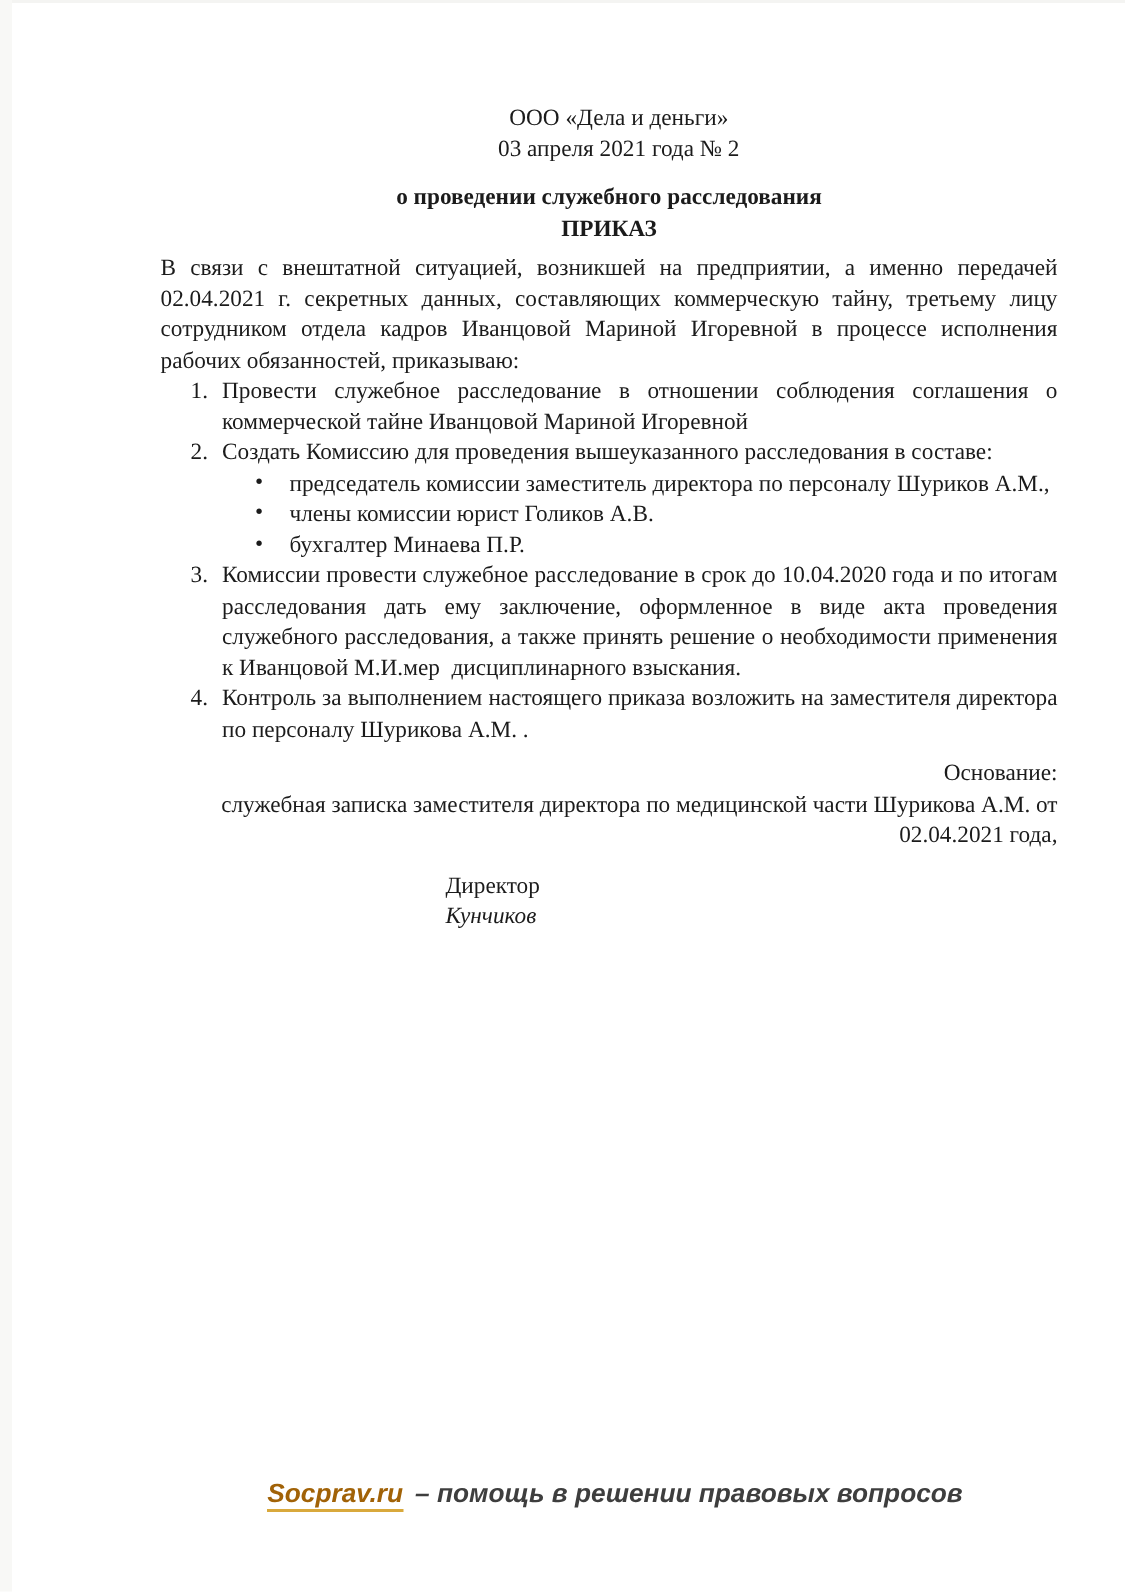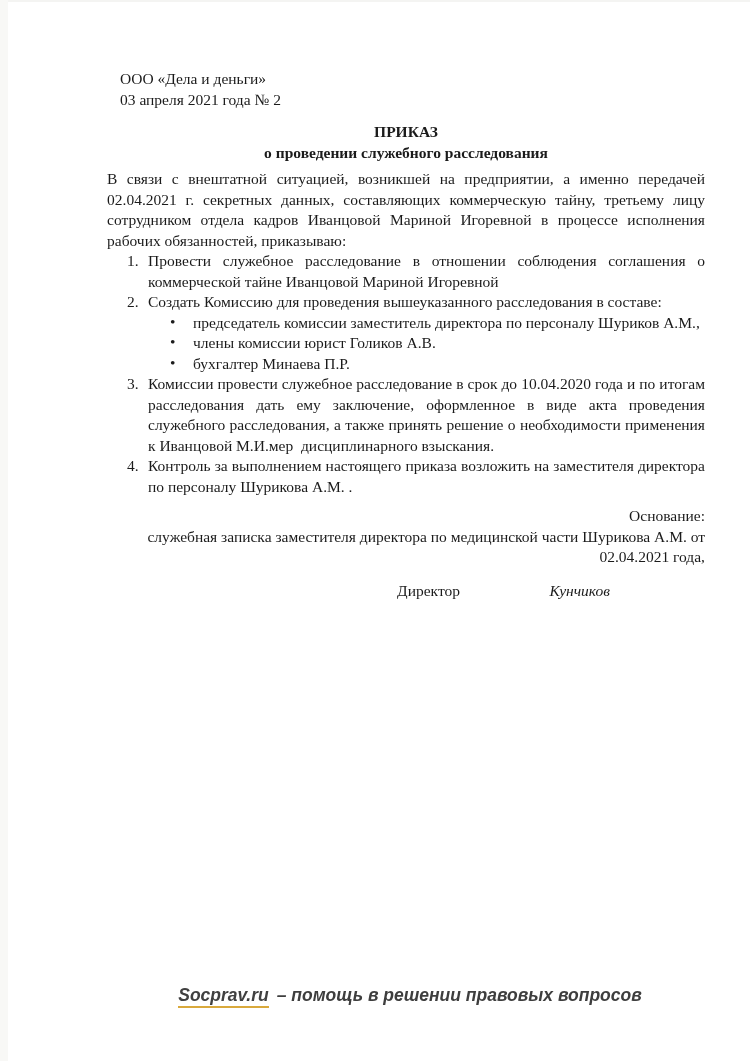--- a/index.html
+++ b/index.html
@@ -12,33 +12,33 @@
   
   .edge-left{position:absolute;left:0;top:0;bottom:0;width:8px;background:#f8f8f6;}
   .edge-top{position:absolute;left:0;top:0;right:0;height:2px;background:#f4f4f2;}
 
   .page{
     position:absolute;top:3px;left:8px;right:0;bottom:0;
     box-sizing:border-box;
     padding:66px 45px 0 99px;
     background:#ffffff;
   }
-  .header{ text-align:left;margin-left:13px; }
+  .header{ text-align:center;margin-left:13px; }
   .title-block{ text-align:center; font-weight:bold; margin-top:12px; }
   .intro{ margin:6px 0 0 0; text-align:justify; }
 
   .num-item{ position:relative; padding-left:41px; text-align:justify; }
   .num-item .num{ position:absolute; left:20px; top:0; }
 
   .bullet-item{ position:relative; padding-left:86px; text-align:left; }
   .bullet-item .bullet{ position:absolute; left:63px; top:-1px; }
 
   .basis{ margin-top:9px; text-align:right; }
 
-  .sign-row{ display:flex; margin-top:13px; margin-left:190px; text-align:right; }
+  .sign-row{ display:flex; margin-top:13px; margin-left:190px; text-align:left;flex-direction:column; }
   .sign-pos{ width:163px; }
   .sign-sig{ width:150px; font-style:italic; }
   .sign-name{ flex:1; }
 
   .footer{
     position:absolute; left:107px; right:45px; top:981px;
     text-align:center;
     font-family:"Liberation Sans","DejaVu Sans",sans-serif;
     font-style:italic; font-weight:700; font-size:17.5px; line-height:22px;
     color:#3e3e3e;
@@ -56,22 +56,22 @@
 <div class="edge-left"></div>
 
 <div class="page">
 
   <div class="header">
     <div>ООО «Дела и деньги»</div>
     <div>03 апреля 2021 года № 2</div>
   </div>
 
   <div class="title-block">
+    <div>о проведении служебного расследования</div>
     <div>ПРИКАЗ</div>
-    <div>о проведении служебного расследования</div>
   </div>
 
   <p class="intro">В связи с внештатной ситуацией, возникшей на предприятии, а именно передачей 02.04.2021 г. секретных данных, составляющих коммерческую тайну, третьему лицу сотрудником отдела кадров Иванцовой Мариной Игоревной в процессе исполнения рабочих обязанностей, приказываю:</p>
 
   <div class="num-item">
     <span class="num">1.</span>
     <span>Провести служебное расследование в отношении соблюдения соглашения о коммерческой тайне Иванцовой Мариной Игоревной</span>
   </div>
 
   <div class="num-item">
@@ -106,16 +106,16 @@
     <div>Основание:</div>
     <div>служебная записка заместителя директора по медицинской части Шурикова А.М. от 02.04.2021 года,</div>
   </div>
 
   <div class="sign-row">
     <span class="sign-pos">Директор</span>
     <span class="sign-sig">Кунчиков</span>
   </div>
 
   <div class="footer">
-    <a class="footer-link" style="color: #404040; border-bottom-color: rgb(217, 169, 60); font-style: italic;">Socprav.ru</a><span class="footer-tagline">– помощь в решении правовых вопросов</span>
+    <a class="footer-link" style="color: #a16207; border-bottom-color: rgb(217, 169, 60); font-style: italic;">Socprav.ru</a><span class="footer-tagline">– помощь в решении правовых вопросов</span>
   </div>
 
 </div>
 
 </body></html>

